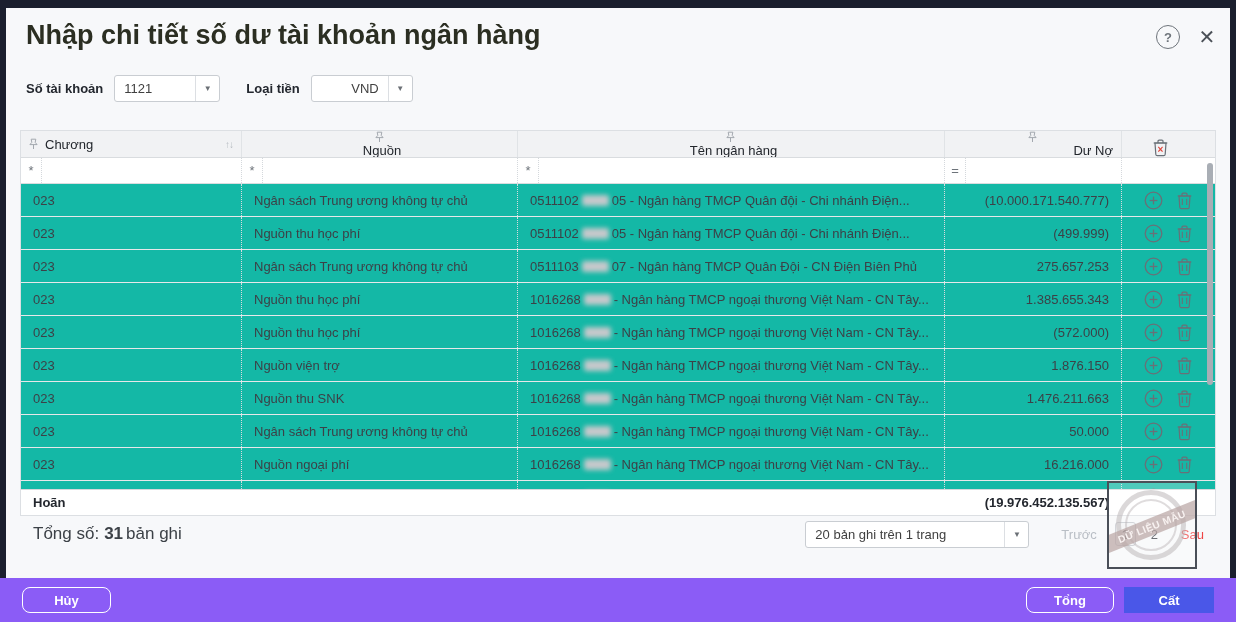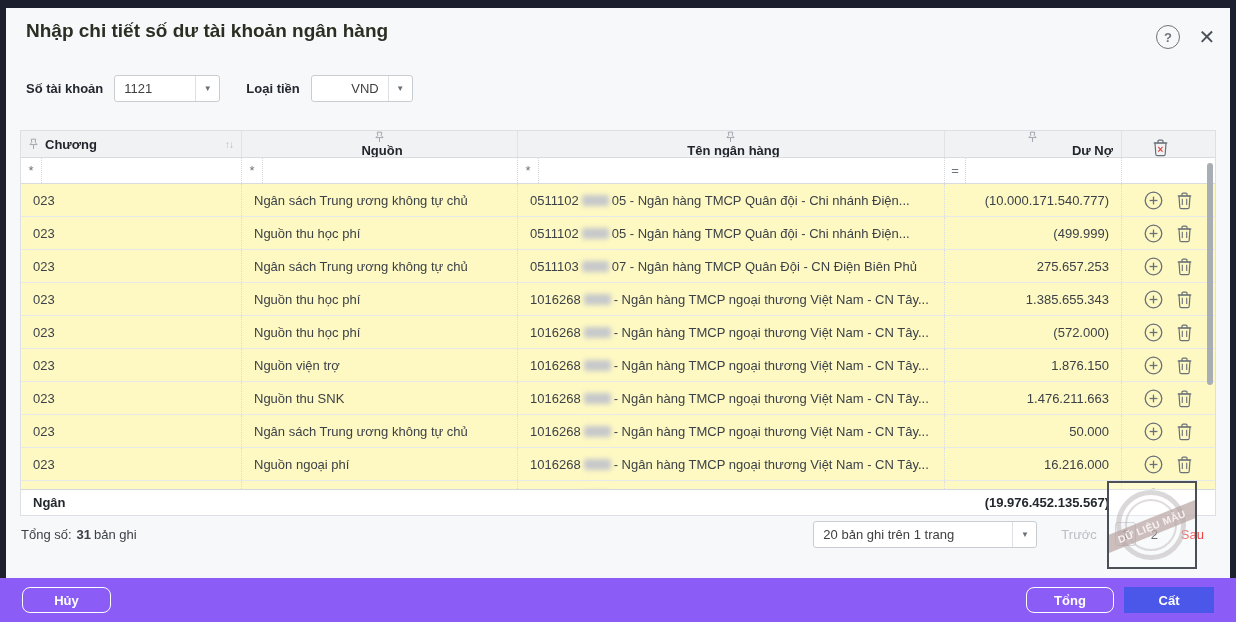--- a/index.html
+++ b/index.html
@@ -1,21 +1,21 @@
 <!DOCTYPE html>
 <html><head>
 <meta charset="utf-8">
 <style>
   * { margin:0; padding:0; box-sizing:border-box; font-family:"Liberation Sans", sans-serif; }
   html,body { width:1236px; height:622px; overflow:hidden; }
   .screen { position:relative; width:1236px; height:622px; background:#1b1f2e; }
 
   
   .dialog { position:absolute; left:6px; top:8px; width:1224px; height:570px; background:#f7f8fa; overflow:hidden; }
-  .dlg-title { position:absolute; left:20px; top:12px; font-size:19px; font-weight:bold; color:#2b2e22; }
+  .dlg-title { position:absolute; left:20px; top:12px; font-size:27px; font-weight:bold; color:#2b2e22; }
   .icon-help { position:absolute; left:1150px; top:17px; width:24px; height:24px; border:1.5px solid #6e747b; border-radius:50%;
                display:flex; align-items:center; justify-content:center; font-size:13px; font-weight:bold; color:#6e747b; cursor:pointer; }
   .icon-close { position:absolute; left:1188px; top:16px; width:26px; height:26px; display:flex; align-items:center; justify-content:center;
                 font-size:20px; color:#4b5057; cursor:pointer; }
 
   
   .controls { position:absolute; left:20px; top:66px; height:28px; display:flex; align-items:center; }
   .ctl-label { font-size:13px; font-weight:bold; color:#23272e; }
   .select { display:flex; align-items:center; height:27px; background:#fff; border:1px solid #c9cdd2; border-radius:3px; }
   .select .val { padding:0 9px; flex:1; font-size:13px; color:#404040; }
@@ -25,53 +25,53 @@
   .sel-currency { width:102px; margin-left:11px;text-align:right; }
   .lbl-currency { margin-left:26px; }
 
   
   .table { position:absolute; left:14px; top:122px; width:1196px; height:386px; background:#fff;
            border:1px solid #dcdfe3; overflow:hidden; }
   .grid { display:grid; grid-template-columns:220px 276px 427px 177px 1fr; }
   .hrow { height:27px; background:#f1f2f4; border-bottom:1px solid #d9dcdf; }
   .hcell { display:flex; align-items:center; padding:0 8px 0 7px; overflow:hidden; }
   .hcell + .hcell { border-left:1px solid #e0e3e6;flex-direction:column; }
-  .hlabel { font-size:13px; font-weight:bold; color:#22262c; margin-left:6px; white-space:nowrap; }
+  .hlabel { font-size:13px; font-weight:normal; color:#22262c; margin-left:6px; white-space:nowrap; }
   .sort { margin-left:auto; font-size:10px; letter-spacing:-1px; color:#b5bac0; cursor:pointer; }
   .hcell.num .hlabel { margin-left:auto; }
   .hcell.num .sort { margin-left:7px; }
   .hcell.acts { justify-content:flex-end; padding-right:23px; }
 
   .frow { height:26px; background:#fff; border-bottom:1px solid #d9dcdf; }
   .fcell { display:flex; align-items:center; }
   .fcell + .fcell { border-left:1px dotted #d4d8dc; }
   .op { width:20px; text-align:center; font-size:13px; color:#6d737a; }
   .finput { flex:1; align-self:stretch; border-left:1px dotted #d4d8dc; cursor:text; }
 
-  .drow { height:33px; border-bottom:1px solid #e6e8ea; background:#fef9c3; }
+  .drow { height:33px; border-bottom:1px solid #e6e8ea; background:#14b8a6; }
   .cell { display:flex; align-items:center; padding:0 12px; overflow:hidden; white-space:nowrap;
           font-size:13px; color:#3c4147; }
   .cell + .cell { border-left:1px dotted #d9dce0; }
   .cell.num { justify-content:flex-end; }
   .cell.acts { justify-content:center; gap:13px; padding:0; }
   .mask { display:inline-block; width:27px; height:11px; background:#c6c8cb; border-radius:2px;
           filter:blur(2.5px); margin:0 3px; flex:none; }
   .icon-btn { display:flex; align-items:center; cursor:pointer; }
 
   .summary { position:absolute; left:0; right:0; bottom:0; height:26px; background:#fff; border-top:1px solid #d5d8db; }
   .summary .cell { font-weight:bold; color:#23272e; border-left:none; }
 
   .scroll-thumb { position:absolute; right:2px; top:32px; width:6px; height:222px; background:#a9aeb5; border-radius:3px; cursor:pointer; }
 
   
   .foot { position:absolute; left:14px; right:14px; top:511px; height:30px; display:flex; align-items:center; }
-  .count { font-size:13px; color:#3c4147; margin-left:1px; }
+  .count { font-size:17px; color:#3c4147; margin-left:13px; }
   .count b { margin:0 3px 0 5px; }
   .pagesize { width:224px; margin-left:auto; }
-  .prev { font-size:13px; color:#b9bec5; margin-left:24px; cursor:default; }
+  .prev { font-size:13px; color:#b9bec5; margin-left:32px; cursor:default; }
   .pages { display:flex; gap:8px; margin-left:18px; }
   .page { min-width:21px; height:24px; display:flex; align-items:center; justify-content:center;
           font-size:13px; color:#3c4147; cursor:pointer; border-radius:3px; padding:0 4px; }
   .page.active { border:1px solid #c3c7cc; background:#f2f3f5; font-weight:bold; }
   .next { font-size:13px; color:#ef4444; margin-left:16px; margin-right:12px; cursor:pointer; }
 
   
   .wm-box { position:absolute; left:1101px; top:473px; width:90px; height:88px; border:2px solid #4a4f58;
             background:rgba(255,255,255,0.25); overflow:hidden; z-index:6; }
   .wm-c1 { position:absolute; left:7px; top:7px; width:70px; height:70px; border:5px solid rgba(184,177,180,0.50); border-radius:50%; }
@@ -471,21 +471,21 @@
                   <path d="M6 5V3.2A1.1 1.1 0 0 1 7.1 2.1h2.8A1.1 1.1 0 0 1 11 3.2V5" fill="none" stroke="#697077" stroke-width="1.2"></path>
                   <line x1="6.3" y1="7.8" x2="6.3" y2="14" stroke="#697077" stroke-width="1.1"></line>
                   <line x1="10.7" y1="7.8" x2="10.7" y2="14" stroke="#697077" stroke-width="1.1"></line>
                 </svg>
               </span>
     </div>
   </div>
         </div>
 
       <div class="grid summary">
-        <div class="cell">Ngân</div>
+        <div class="cell">Hoãn</div>
         <div class="cell"></div>
         <div class="cell"></div>
         <div class="cell num">(19.976.452.135.567)</div>
         <div class="cell"></div>
       </div>
 
       <div class="scroll-thumb"></div>
     </div>
 
     <div class="foot">

